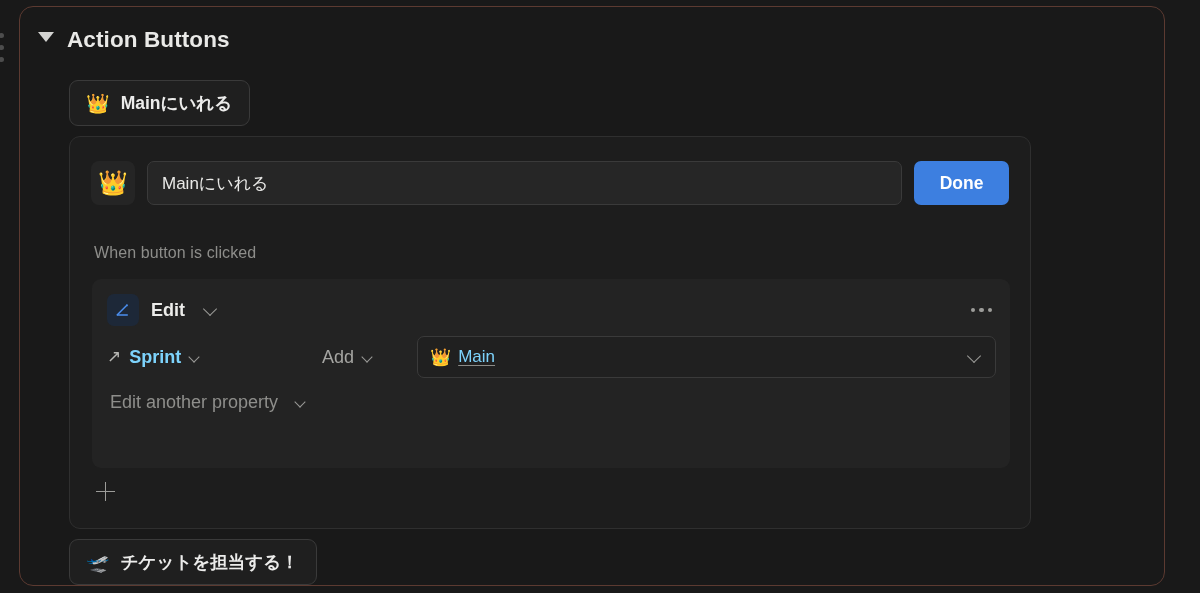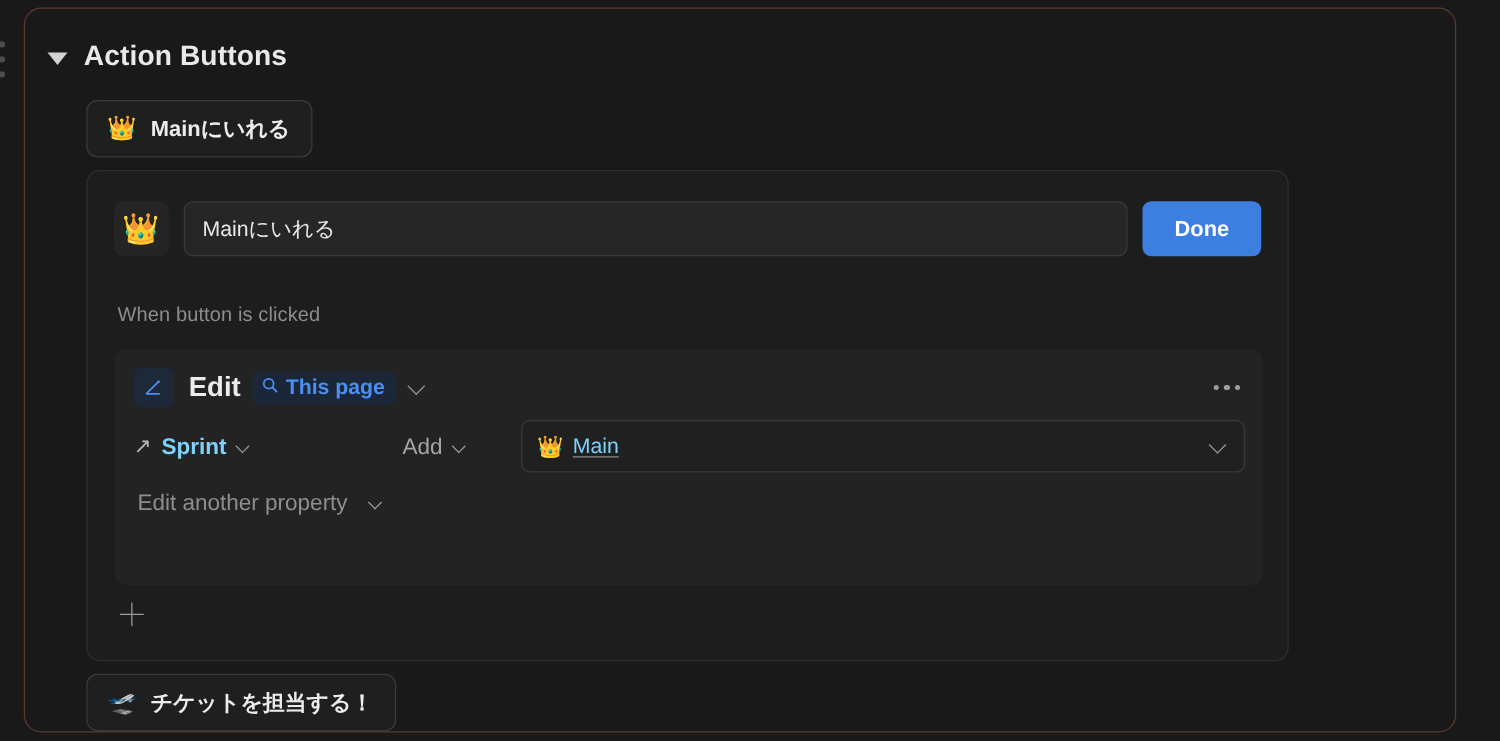--- a/index.html
+++ b/index.html
@@ -56,21 +56,21 @@
     background: #191919;
     overflow: hidden;
   }
 
   
   .section-header {
     position: absolute;
     left: 18px;
     top: 22px;
     display: flex;
-    align-items: center;
+    align-items: flex-start;
     gap: 13px;
     height: 32px;
   }
   .toggle-caret {
     width: 0;
     height: 0;
     border-left: 8px solid transparent;
     border-right: 8px solid transparent;
     border-top: 10px solid #d3d3d1;
     margin-top: 3px;
@@ -212,21 +212,21 @@
     height: 32px;
     border-radius: 7px;
     background: #1d2838;
     display: flex;
     align-items: center;
     justify-content: center;
     margin-right: 12px;
     flex: 0 0 auto;
   }
   .step-verb {
-    font-size: 22px;
+    font-size: 18px;
     font-weight: 600;
     color: #ececea;
     margin-right: 9px;
   }
   .target-badge {
     display: inline-flex;
     align-items: center;
     gap: 6px;
     height: 27px;
     padding: 0 9px 0 7px;
@@ -429,29 +429,20 @@
 
         <div class="step-header">
           <span class="step-icon">
             <svg width="19" height="19" viewBox="0 0 20 20" fill="none" aria-hidden="true">
               <path d="M3.5 14.5 L12.7 5.3" stroke="#4b8ff0" stroke-width="1.5" stroke-linecap="round"></path>
               <path d="M3.5 14.8 L14 14.8" stroke="#4b8ff0" stroke-width="1.5" stroke-linecap="round"></path>
               <circle cx="13.6" cy="4.6" r="1.1" fill="#4b8ff0"></circle>
             </svg>
           </span>
           <span class="step-verb">Edit</span>
-          <span class="target-badge">
-            <span>
-              <svg width="14" height="14" viewBox="0 0 16 16" fill="none" aria-hidden="true">
-                <circle cx="6.8" cy="6.8" r="4.5" stroke="#4b8ff0" stroke-width="1.6"></circle>
-                <path d="M10.3 10.3 L14 14" stroke="#4b8ff0" stroke-width="1.7" stroke-linecap="round"></path>
-              </svg>
-            </span>
-            <span class="badge-label">This page</span>
-          </span>
           <span class="chevron big badge-chevron"></span>
           <span class="ellipsis-button">
             <span class="d"></span>
             <span class="d"></span>
             <span class="d"></span>
           </span>
         </div>
 
         <div class="prop-row">
           <span class="prop-name">

